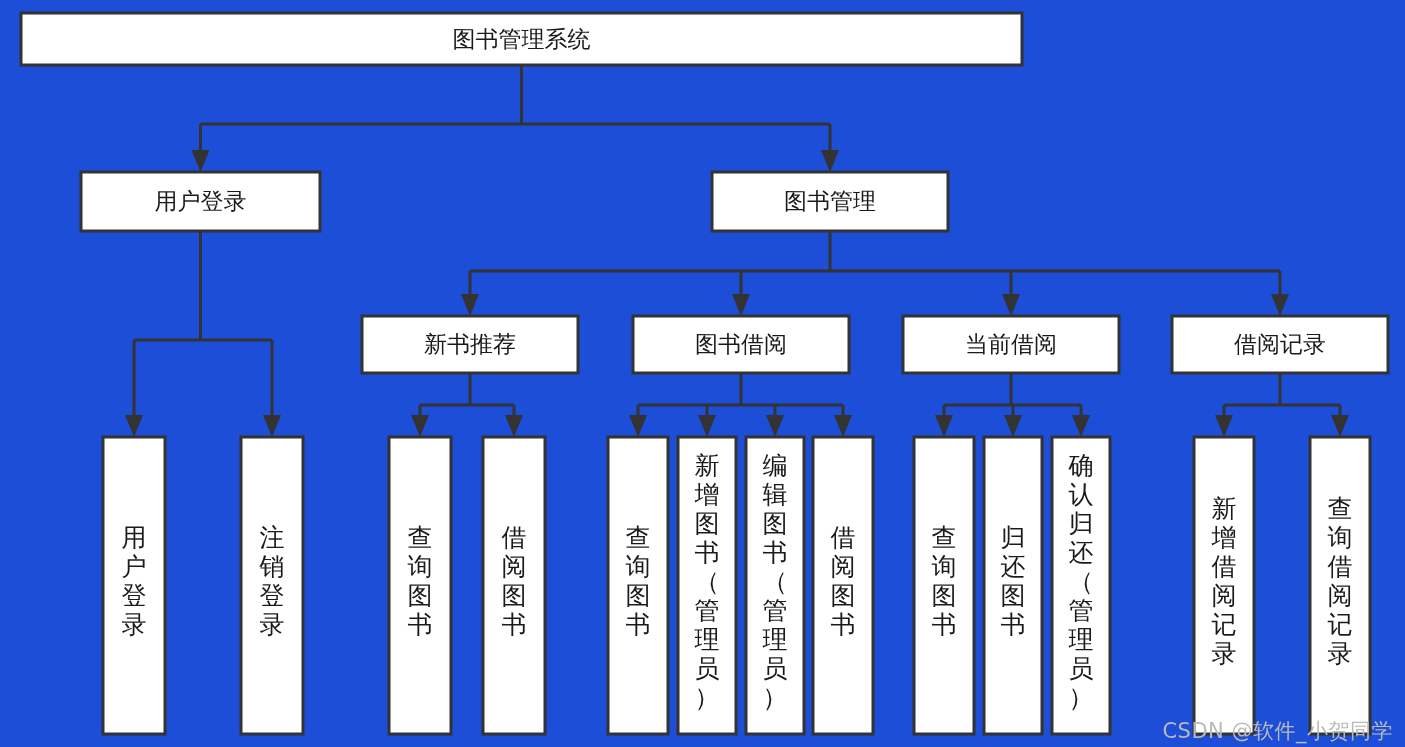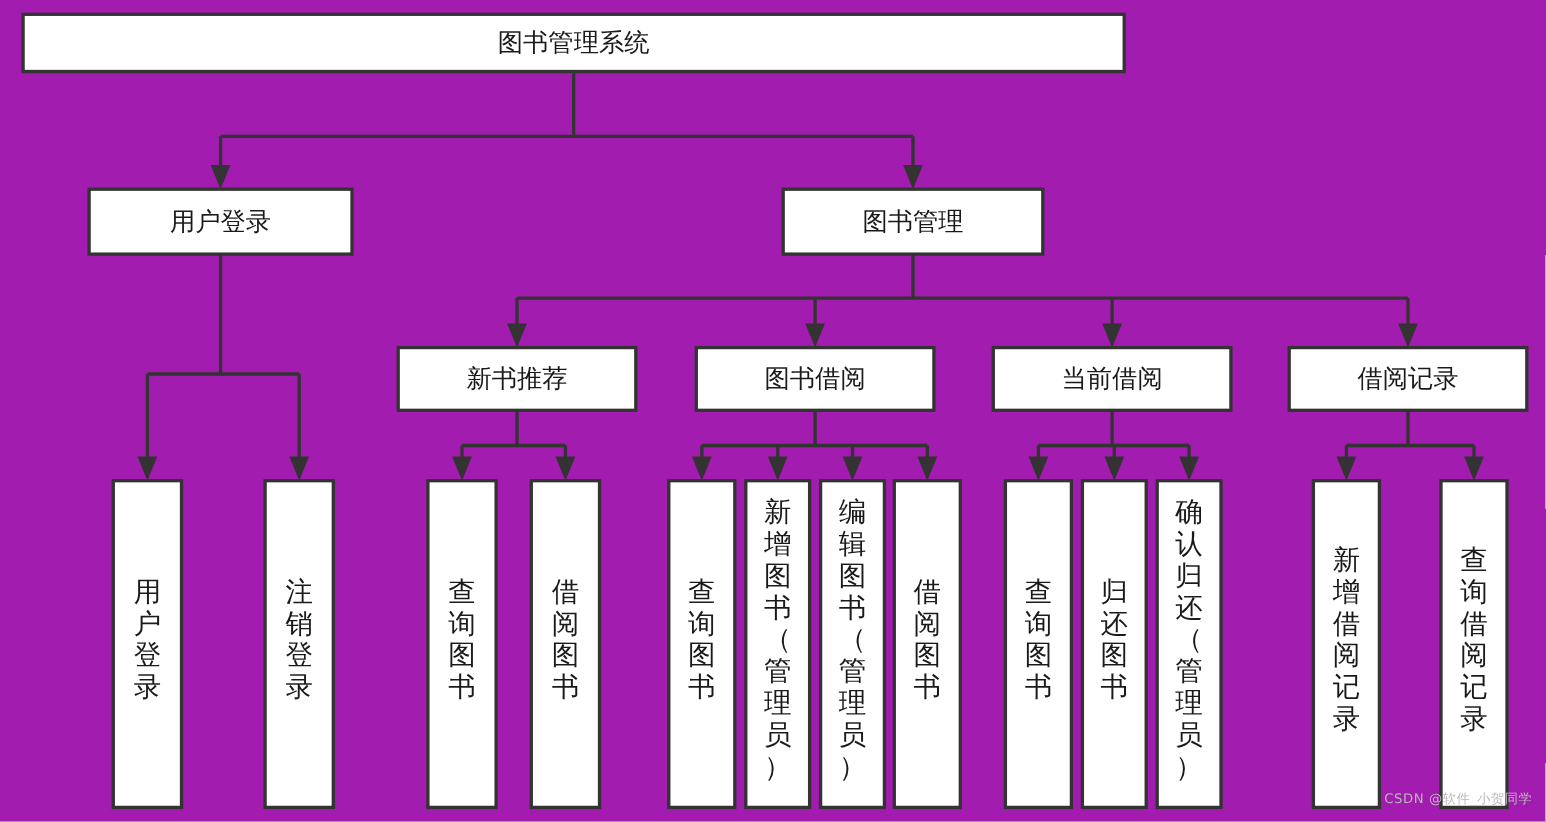--- a/index.html
+++ b/index.html
@@ -7,21 +7,21 @@
     padding: 0;
     background: #ffffff;
   }
   body {
     font-family: "DejaVu Sans", "Liberation Sans", sans-serif;
   }
   #stage {
     position: relative;
     width: 1405px;
     height: 747px;
-    background: #a21caf;
+    background: #1d4ed8;
     overflow: hidden;
   }
   svg.diagram {
     position: absolute;
     left: 0;
     top: 0;
     width: 1405px;
     height: 747px;
     display: block;
   }
@@ -49,23 +49,23 @@
   }
   .node-label-v {
     font-family: "DejaVu Sans", "Liberation Sans", sans-serif;
     font-size: 25px;
     fill: #1a1a1a;
     text-anchor: middle;
   }
   .watermark {
     position: absolute;
     right: 12px;
-    bottom: 12px;
-    font-family: "DejaVu Sans", "Liberation Sans", sans-serif;
-    font-size: 12px;
+    bottom: 2px;
+    font-family: "DejaVu Sans", "Liberation Sans", sans-serif;
+    font-size: 21px;
     color: #b9b9b9;
     letter-spacing: 0.5px;
     white-space: nowrap;
     user-select: none;
   }
 </style>
 </head>
 <body>
 
 <div id="stage">

